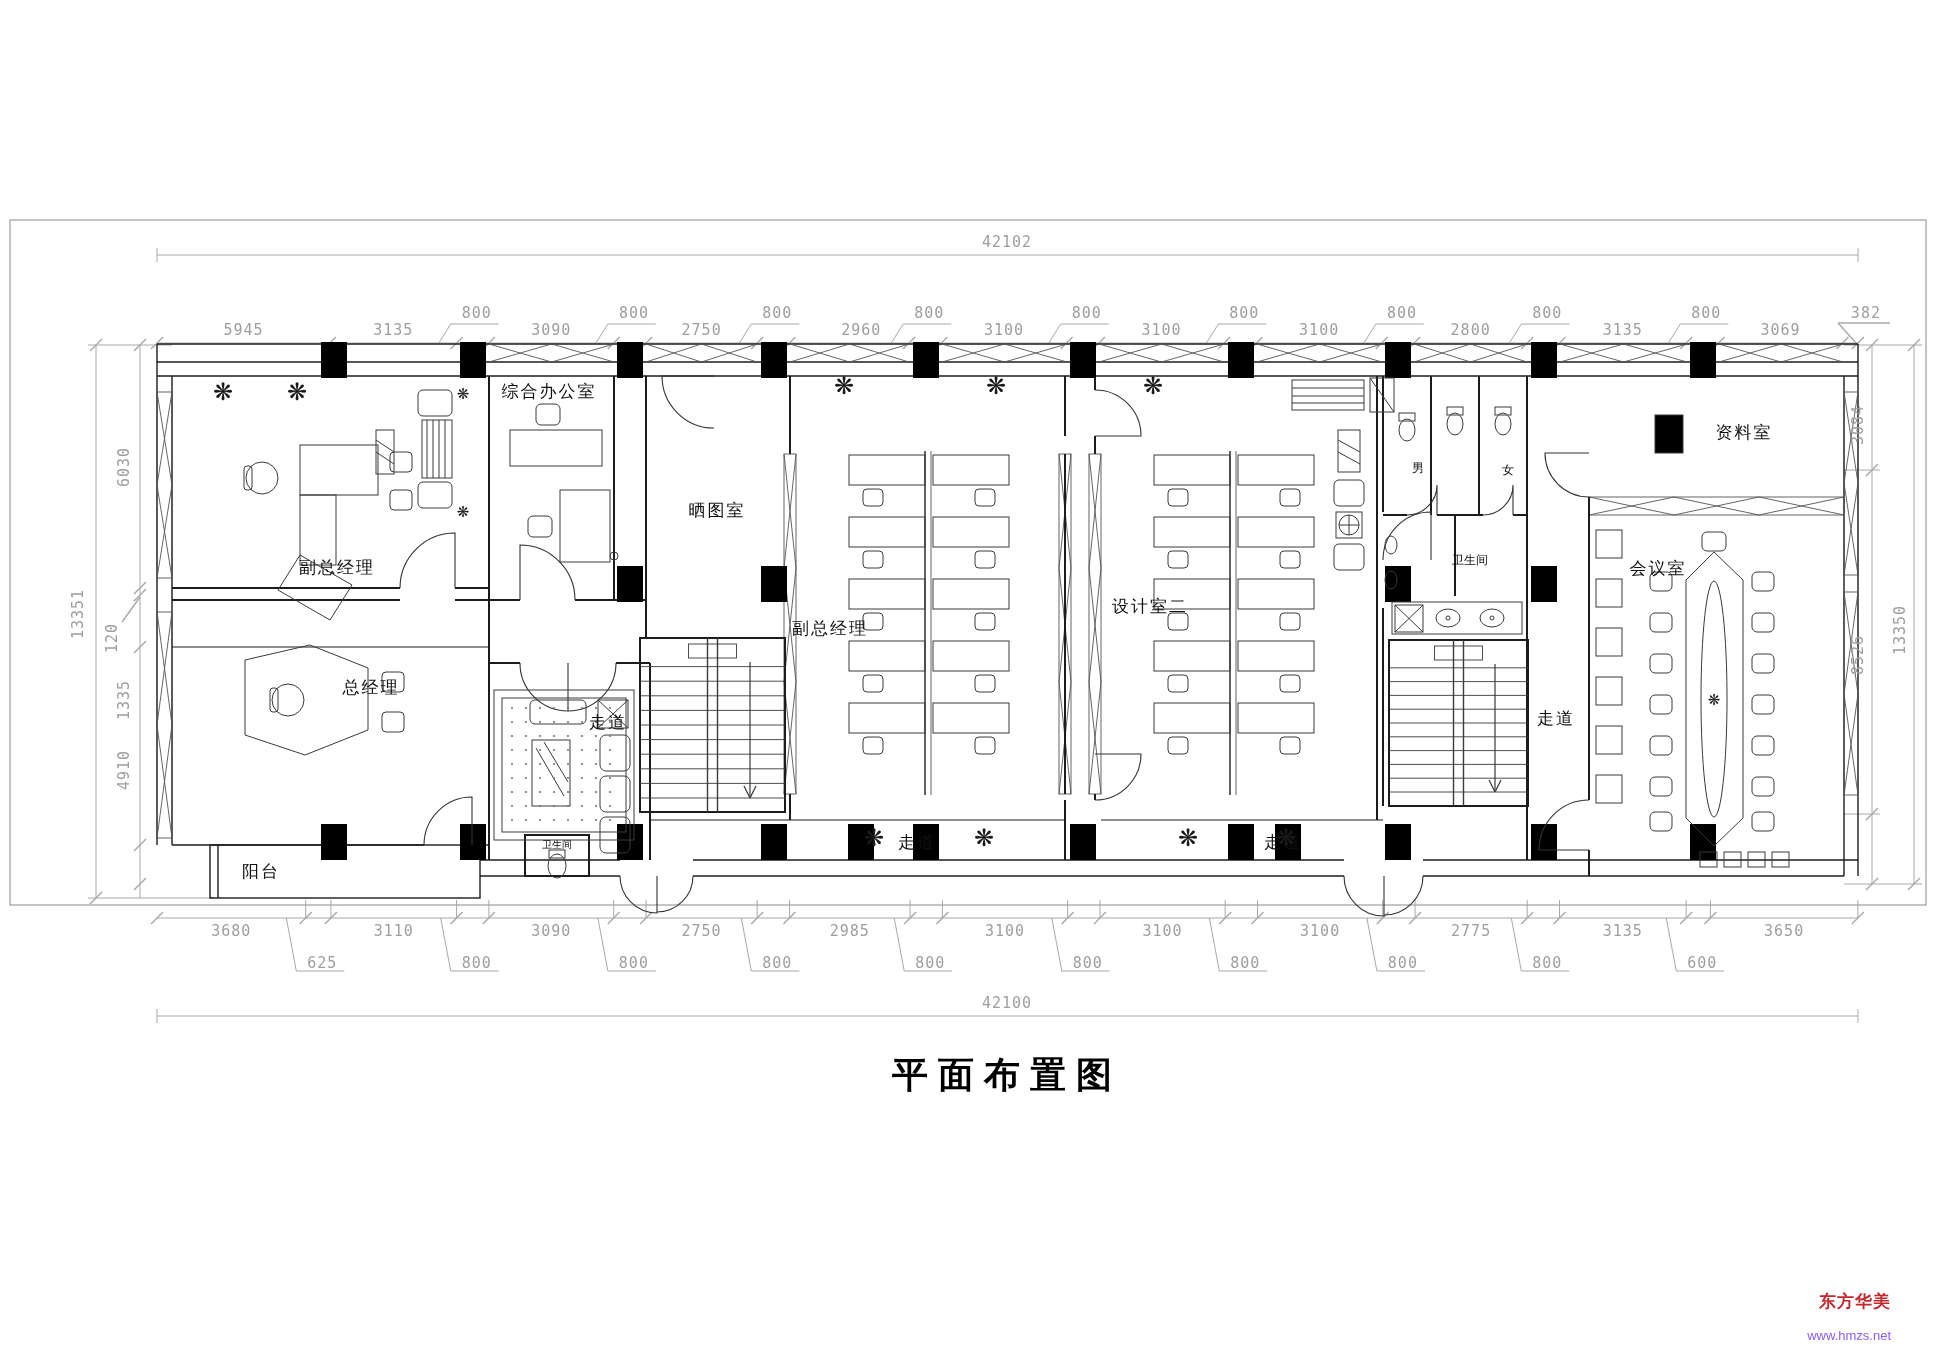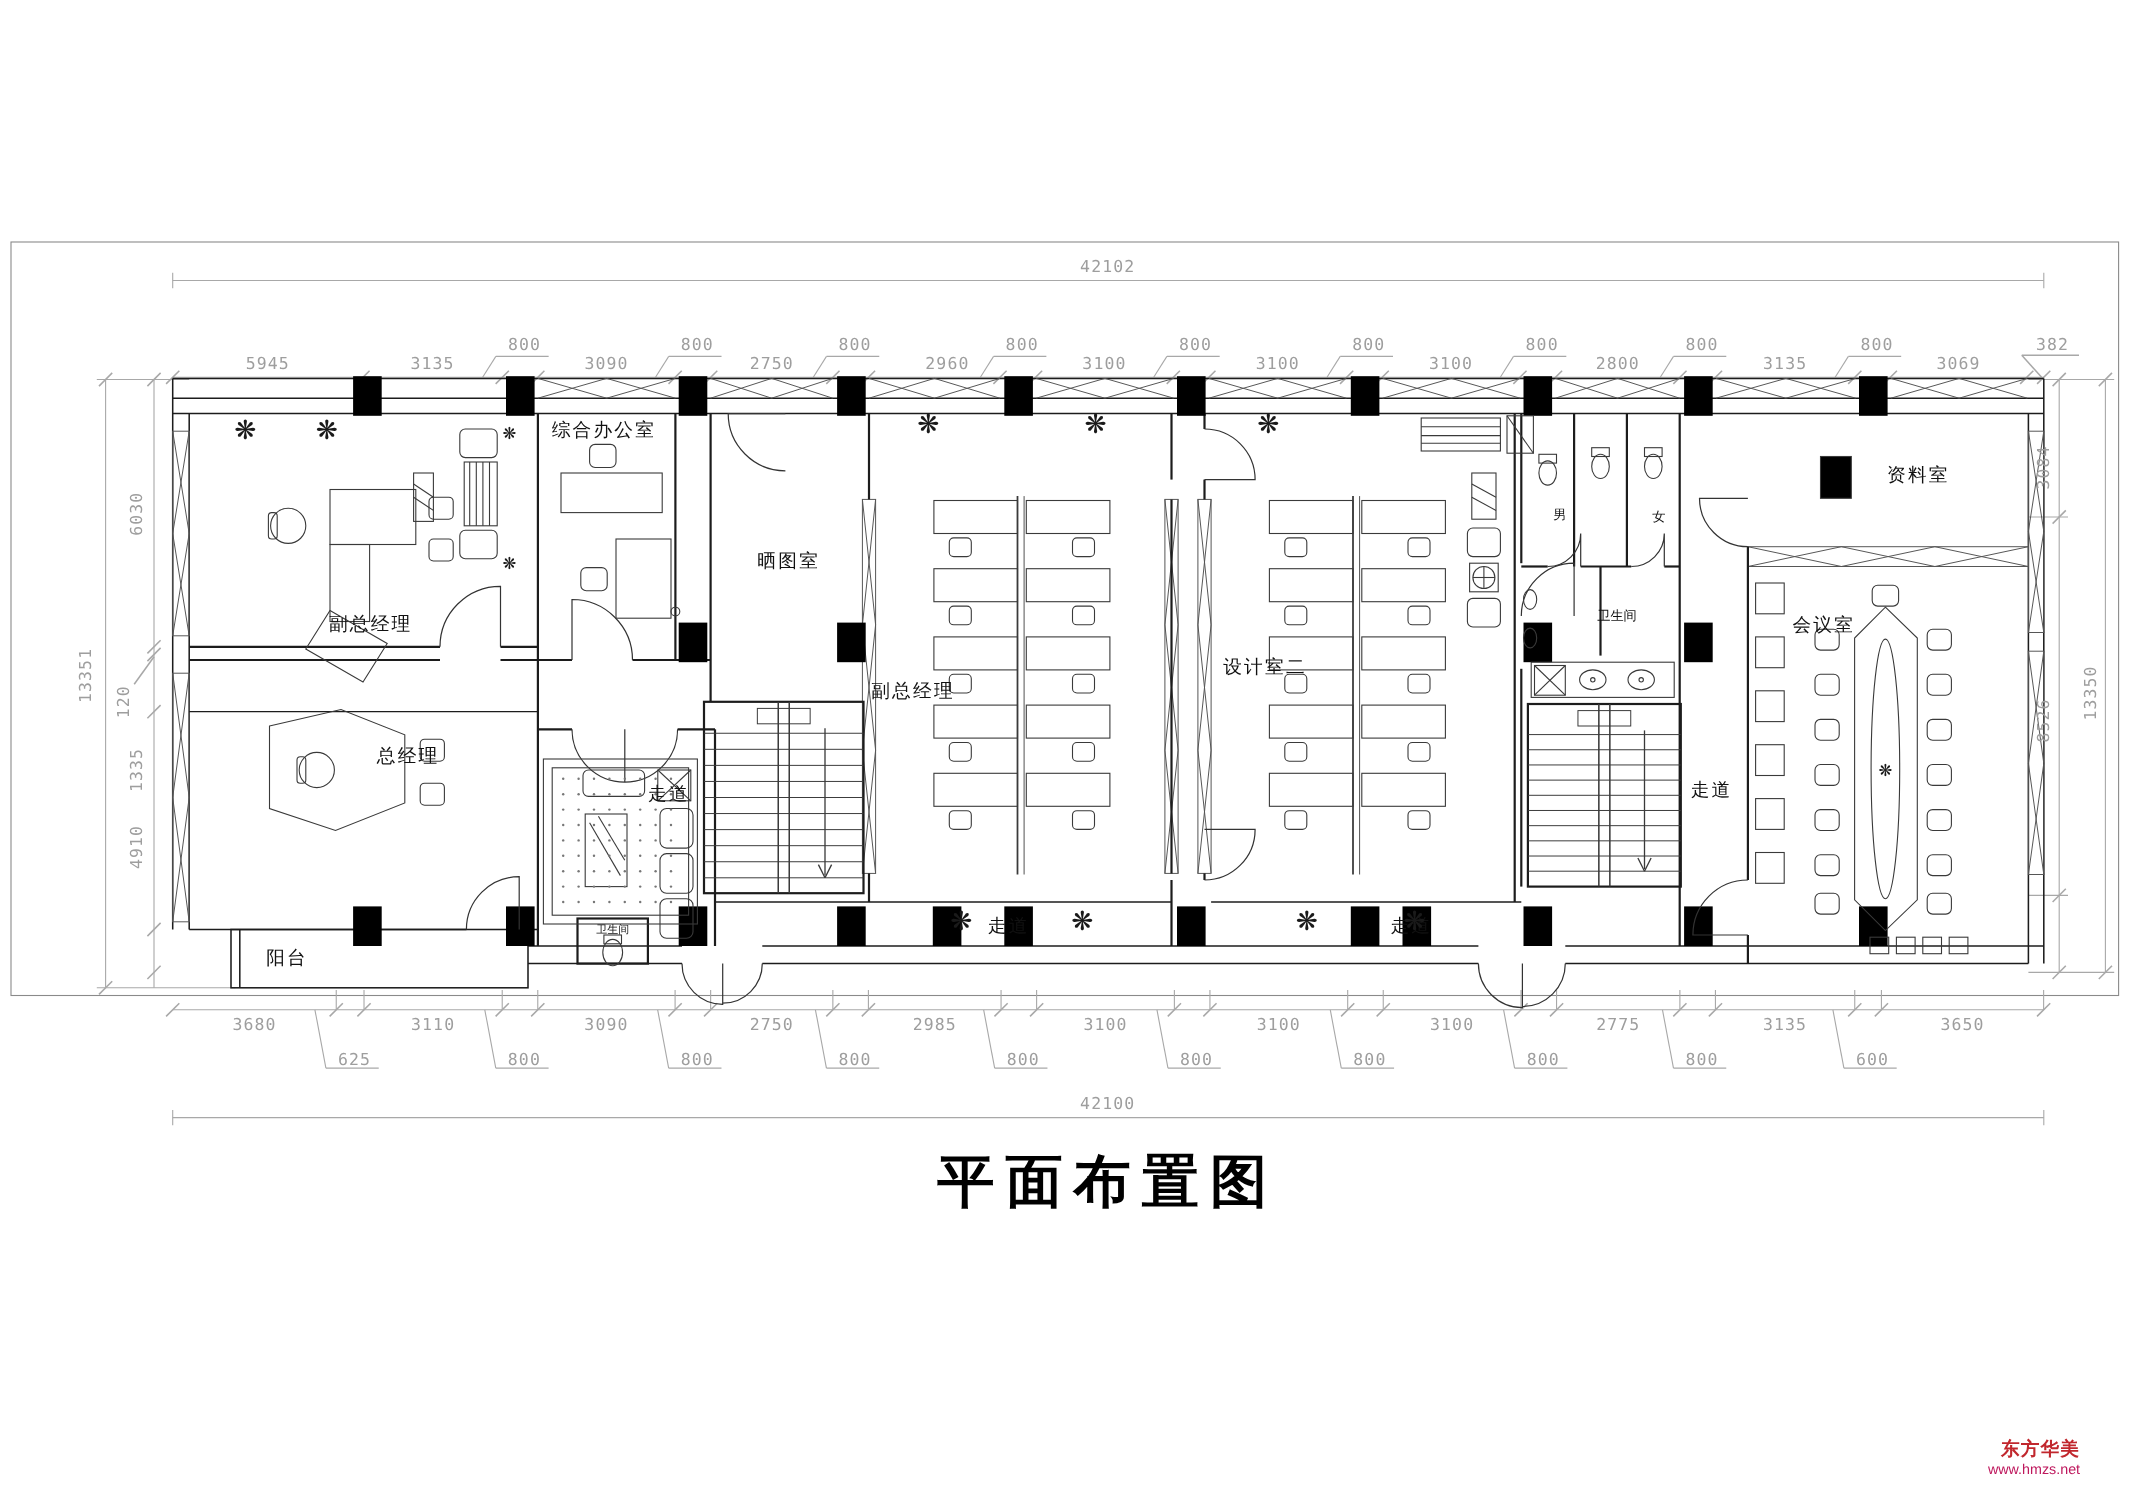--- a/index.html
+++ b/index.html
@@ -7,24 +7,24 @@
         font-family:"Liberation Sans","DejaVu Sans",sans-serif;border-radius:32px;}
   svg{position:absolute;left:0;top:0;}
   .lbl{position:absolute;transform:translate(-50%,-50%);white-space:nowrap;color:#111;
        font-size:17px;font-family:"DejaVu Sans","Liberation Sans",sans-serif;letter-spacing:2px;}
   .lbl.small{font-size:12px;letter-spacing:0;}
   .lbl.tiny{font-size:10px;letter-spacing:0;}
   .dimtxt{position:absolute;transform:translate(-50%,-50%);white-space:nowrap;color:#9e9e9e;
           font-size:15px;font-family:"DejaVu Sans Mono","Liberation Mono",monospace;letter-spacing:1px;}
   .dimv{transform:translate(-50%,-50%) rotate(-90deg);}
   #title{position:absolute;transform:translate(-50%,-50%);color:#000;font-weight:700;
-         font-size:52px;letter-spacing:10px;font-family:"DejaVu Serif","Liberation Serif",serif;}
+         font-size:36px;letter-spacing:10px;font-family:"DejaVu Serif","Liberation Serif",serif;}
   #watermark{position:absolute;right:48px;bottom:8px;text-align:right;line-height:1.25;}
   #watermark .w1{color:#c1272d;font-size:17px;font-weight:700;letter-spacing:1px;}
-  #watermark .w2{color:#be185d;font-size:13px;}
+  #watermark .w2{color:#8b5cf6;font-size:13px;margin-top:16px;}
   .plant{position:absolute;transform:translate(-50%,-50%);color:#1a1a1a;font-size:24px;}
   .plant.sm{font-size:15px;}
 </style>
 </head>
 <body>
 
 <div id="page">
 
 <svg id="plan" width="1939" height="1352" viewBox="0 0 1939 1352">
 

